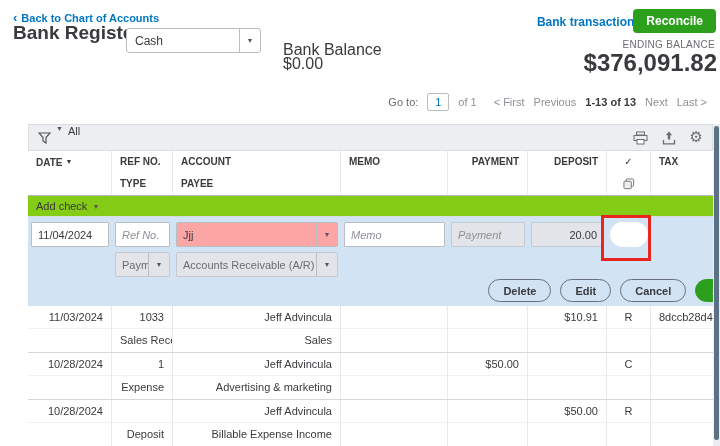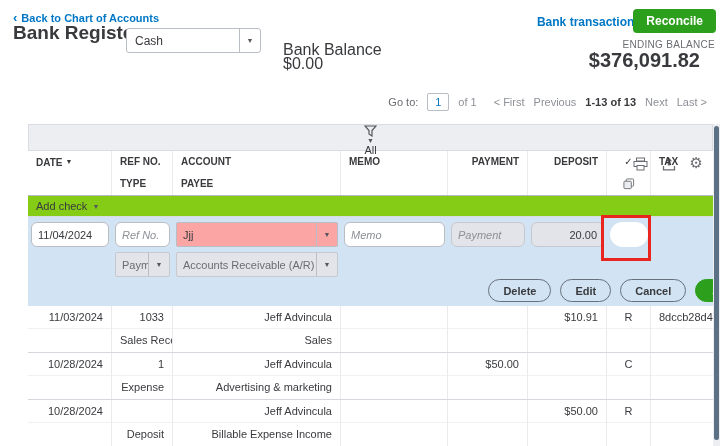--- a/index.html
+++ b/index.html
@@ -11,34 +11,34 @@
   .back-link{position:absolute;top:11px;left:13px;font-size:11px;font-weight:700;color:#0077c5;cursor:pointer;display:flex;gap:4px;align-items:center;}
   .back-chevron{font-size:13px;font-weight:700;line-height:1;}
   .page-title{position:absolute;top:22px;left:13px;font-size:19px;font-weight:700;}
   .account-select{position:absolute;top:28px;left:126px;width:135px;height:25px;border:1px solid #b9bdc4;border-radius:3px;background:#fff;display:flex;align-items:center;cursor:pointer;}
   .account-select .aval{flex:1;padding-left:8px;font-size:12px;}
   .caretbox{width:21px;align-self:stretch;border-left:1px solid #b9bdc4;display:flex;align-items:center;justify-content:center;font-size:7px;color:#55575c;flex:none;}
   .bank-balance{position:absolute;top:27px;left:283px;font-size:16px;line-height:14px;margin-top:16px;}
   .bank-transactions{position:absolute;top:15px;right:79px;font-size:12px;font-weight:700;color:#0077c5;cursor:pointer;}
   .reconcile-btn{position:absolute;top:9px;right:4px;height:24px;padding:0 13px;background:#2ca01c;border:none;border-radius:4px;color:#fff;font-size:12px;font-weight:700;font-family:inherit;cursor:pointer;}
   .ending-label{position:absolute;top:39px;right:5px;font-size:10px;color:#6b6c72;letter-spacing:.3px;}
-  .ending-value{position:absolute;top:49px;right:20px;font-size:20px;font-weight:700;}
+  .ending-value{position:absolute;top:49px;right:3px;font-size:24px;font-weight:700;}
 
   
   .pagination{position:absolute;top:93px;right:13px;display:flex;align-items:center;gap:9px;font-size:11px;color:#8d9096;margin-left:48px;}
   .pagination .goto{color:#6b6c72;}
   .page-input{width:22px;height:18px;border:1px solid #b9bdc4;border-radius:2px;text-align:center;font-size:11px;color:#0077c5;font-family:inherit;padding:0;}
   .pg-range{color:#393a3d;font-weight:700;}
   .pg-link{cursor:pointer;}
   .pg-first{margin-left:8px;}
 
   
   .register{position:absolute;left:28px;top:124px;width:685px;}
   .grid8{display:grid;grid-template-columns:84px 61px 168px 107px 80px 79px 44px 62px;}
-  .toolbar{height:27px;background:#eceef1;border:1px solid #d9dce1;display:flex;align-items:center;padding:0 9px;flex-direction:column;}
+  .toolbar{height:27px;background:#eceef1;border:1px solid #d9dce1;display:flex;padding:0 9px;}
   .f-caret{font-size:7px;color:#55575c;margin:0 5px 0 5px;line-height:1;}
   .f-all{font-size:11px;}
   .tb-icons{margin-left:auto;display:flex;align-items:center;gap:14px;}
   .tb-icon{cursor:pointer;display:flex;align-items:center;}
   .gear-glyph{font-size:15px;color:#6b6c72;line-height:1;font-family:"DejaVu Sans",sans-serif;}
 
   .thead{border-bottom:1px solid #b6bac0;background:#fff;}
   .hcell{border-right:1px solid #e8eaed;overflow:hidden;}
   .hcell:last-child{border-right:none;}
   .hl{height:22px;line-height:22px;padding:0 8px;font-size:10px;font-weight:700;white-space:nowrap;}
@@ -47,21 +47,21 @@
   .sort-caret{font-size:7px;margin-left:3px;vertical-align:2px;}
   .copy-line{display:flex;justify-content:center;align-items:center;height:22px;}
 
   .addrow{height:21px;background:#84cc16;border-bottom:1px solid #d8dbe0;display:flex;align-items:center;padding-left:8px;font-size:11px;cursor:pointer;}
 
   
   .editrow{position:relative;height:89px;background:#d2e3f3;}
   .editline1{padding-top:5px;}
   .editline2{margin-top:5px;}
   .ecell{padding:0 3px;display:flex;align-items:center;}
-  .ein{width:100%;height:25px;border:1px solid #b9bdc4;border-radius:6px;background:#fff;font-family:inherit;font-size:11px;color:#393a3d;padding:0 6px;}
+  .ein{width:100%;height:25px;border:1px solid #b9bdc4;border-radius:1px;background:#fff;font-family:inherit;font-size:11px;color:#393a3d;padding:0 6px;}
   .ein.gray{background:#e2e4e9;border-color:#c6c9cf;}
   .ein.rt{text-align:right;}
   .ein::placeholder{color:#8d9096;font-style:italic;}
   .combo{width:100%;height:25px;border:1px solid #b9bdc4;border-radius:2px;background:#fca5a5;display:flex;align-items:center;overflow:hidden;cursor:pointer;}
   .combo .cval{flex:1;padding-left:6px;font-size:11px;white-space:nowrap;overflow:hidden;}
   .combo.gray{background:#e2e4e9;border-color:#c6c9cf;}
   .combo.gray .cval{color:#6b6c72;}
   .status-pill{width:38px;height:25px;border-radius:13px;background:#fff;margin:0 auto;cursor:pointer;}
   .editbtns{position:absolute;top:62px;right:-42px;display:flex;gap:9px;}
   .pillbtn{height:23px;padding:0 14px;border:1px solid #67707c;border-radius:12px;background:transparent;font-family:inherit;font-size:11px;font-weight:600;color:#393a3d;cursor:pointer;}

